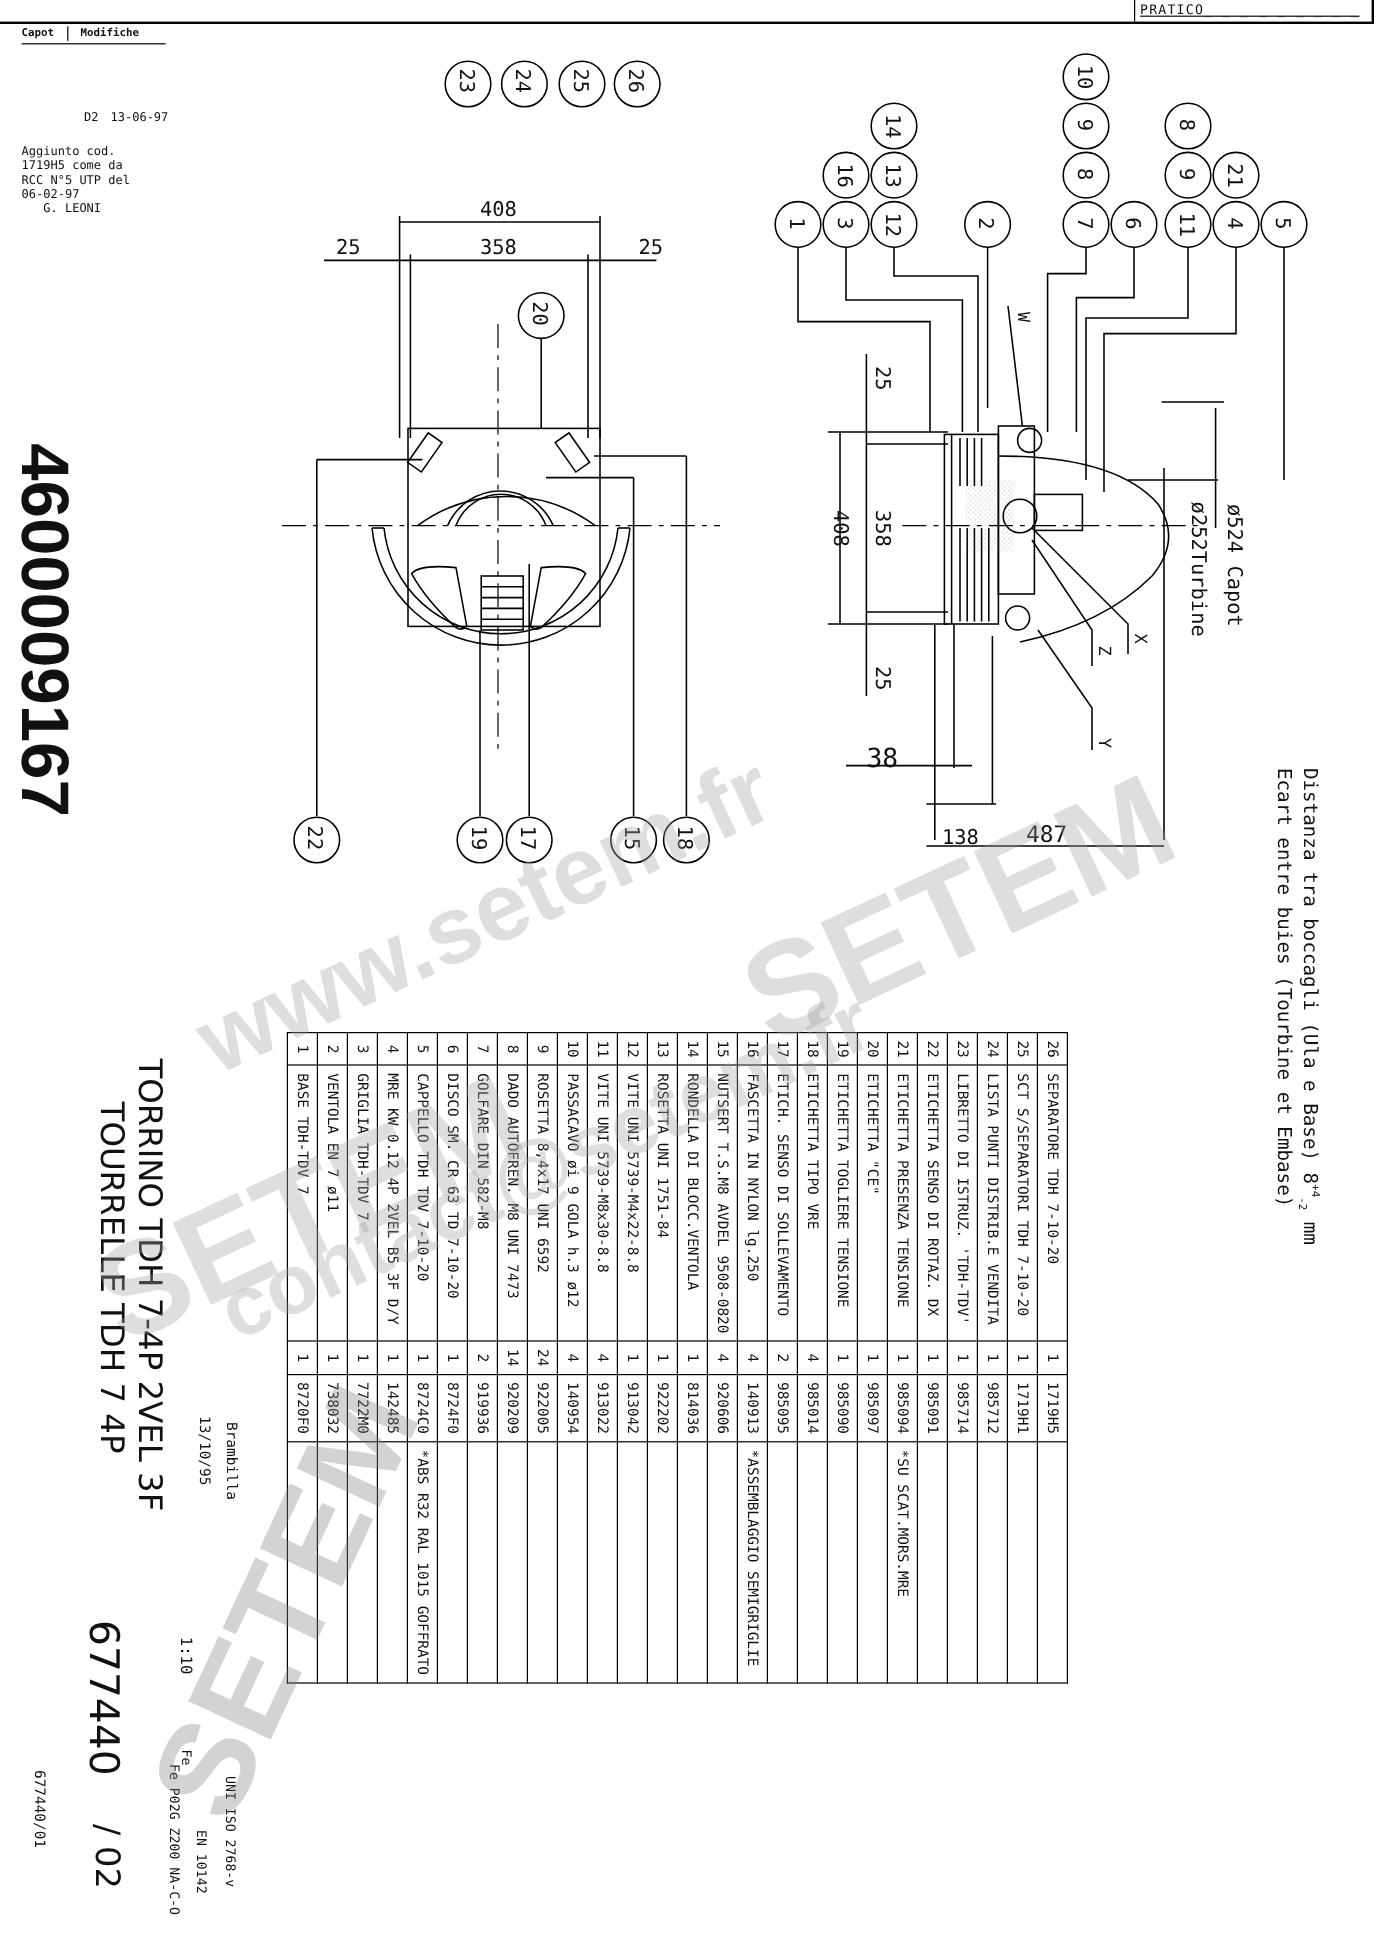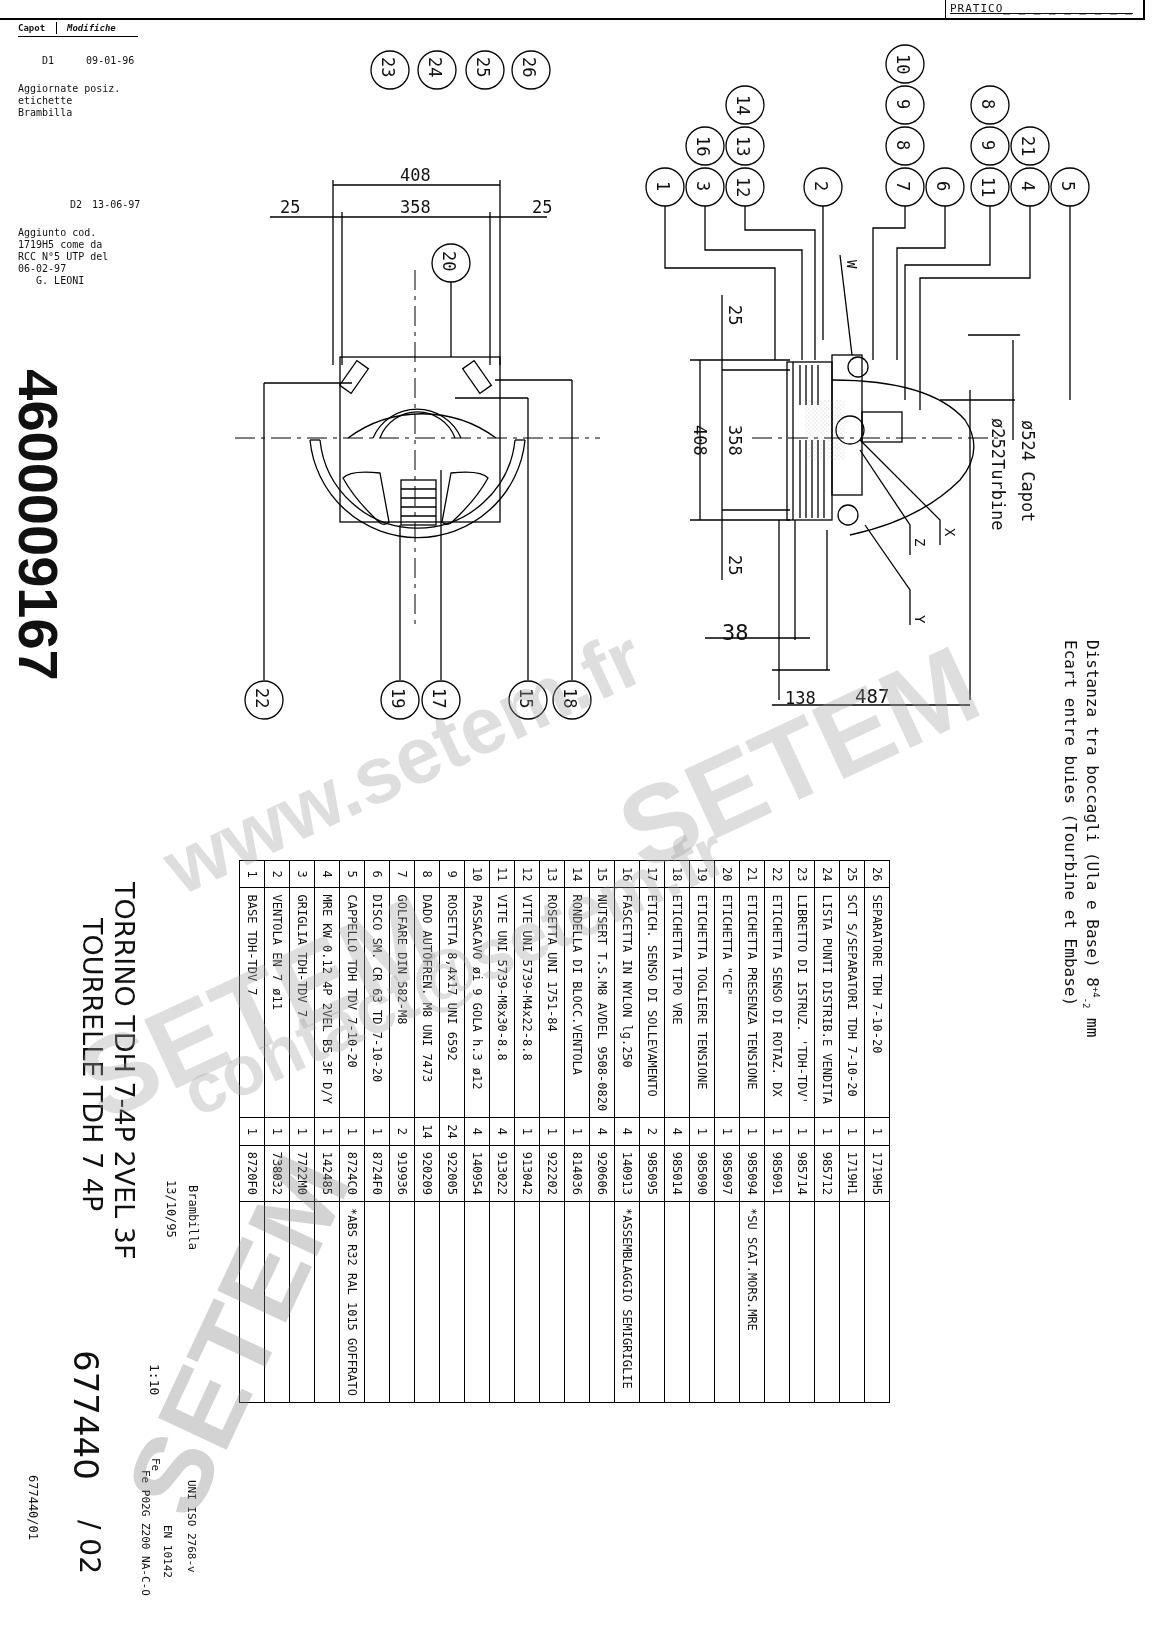--- a/index.html
+++ b/index.html
@@ -8,21 +8,21 @@
   .abs { position: absolute; }
   .frame-top { position: absolute; left: 0; top: 18px; width: 1145px; height: 2px; background: #000; }
   .frame-right { position: absolute; left: 1143px; top: 0; width: 2px; height: 20px; background: #000; }
   .pratico { position: absolute; left: 950px; top: 2px; font-size: 11px; letter-spacing: 1px; text-decoration: underline; }
   .pratico-sep { position: absolute; left: 945px; top: 0; width: 1px; height: 18px; background: #000; }
 
   
   .rev { position: absolute; left: 18px; top: 22px; width: 120px; font-size: 10px; line-height: 12px; }
   .rev-head { display: flex; border-bottom: 1.5px solid #000; padding-bottom: 2px; font-weight: bold; font-size: 9px; }
   .rev-head span:first-child { width: 38px; border-right: 1.5px solid #000; }
-  .rev-head span:last-child { padding-left: 10px; font-style: italic; }
+  .rev-head span:last-child { padding-left: 10px; }
   .rev-entry { margin-top: 6px; white-space: pre; }
 
   .docnum { position: absolute; left: 8px; top: 345px; width: 60px; height: 360px; }
   .docnum span { position: absolute; left: 50%; top: 50%; transform: translate(-50%,-50%) rotate(90deg);
                  font-family: "Liberation Sans", sans-serif; font-weight: bold; font-size: 56px; white-space: nowrap; }
 
   svg.drawing { position: absolute; left: 0; top: 0; }
 
   
   .rot { position: absolute; transform-origin: 0 0; transform: rotate(90deg); white-space: nowrap; }
@@ -44,26 +44,20 @@
 
 <div class="frame-top"></div>
 <div class="frame-right"></div>
 <div class="pratico-sep"></div>
 <div class="pratico">PRATICO_ _ _ _ _ _ _ _ _</div>
 
 <div class="rev">
   <div class="rev-head">
     <span>Capot</span>
     <span>Modifiche</span>
-  </div>
-  <div class="rev-entry" style="margin-top:6px;">
-    <span style="display:inline-block;width:44px;">D1</span><span>09-01-96</span>
-    <div style="margin-top:4px;">Aggiornate posiz.
-etichette
-Brambilla</div>
   </div>
   <div class="rev-entry" style="margin-top:44px;">
     <span style="display:inline-block;width:22px;padding-left:8px;margin-left:20px;">D2</span><span>13-06-97</span>
     <div style="margin-top:4px;">Aggiunto cod.
 1719H5 come da
 RCC N°5 UTP del
 06-02-97
    G. LEONI</div>
   </div>
 </div>

